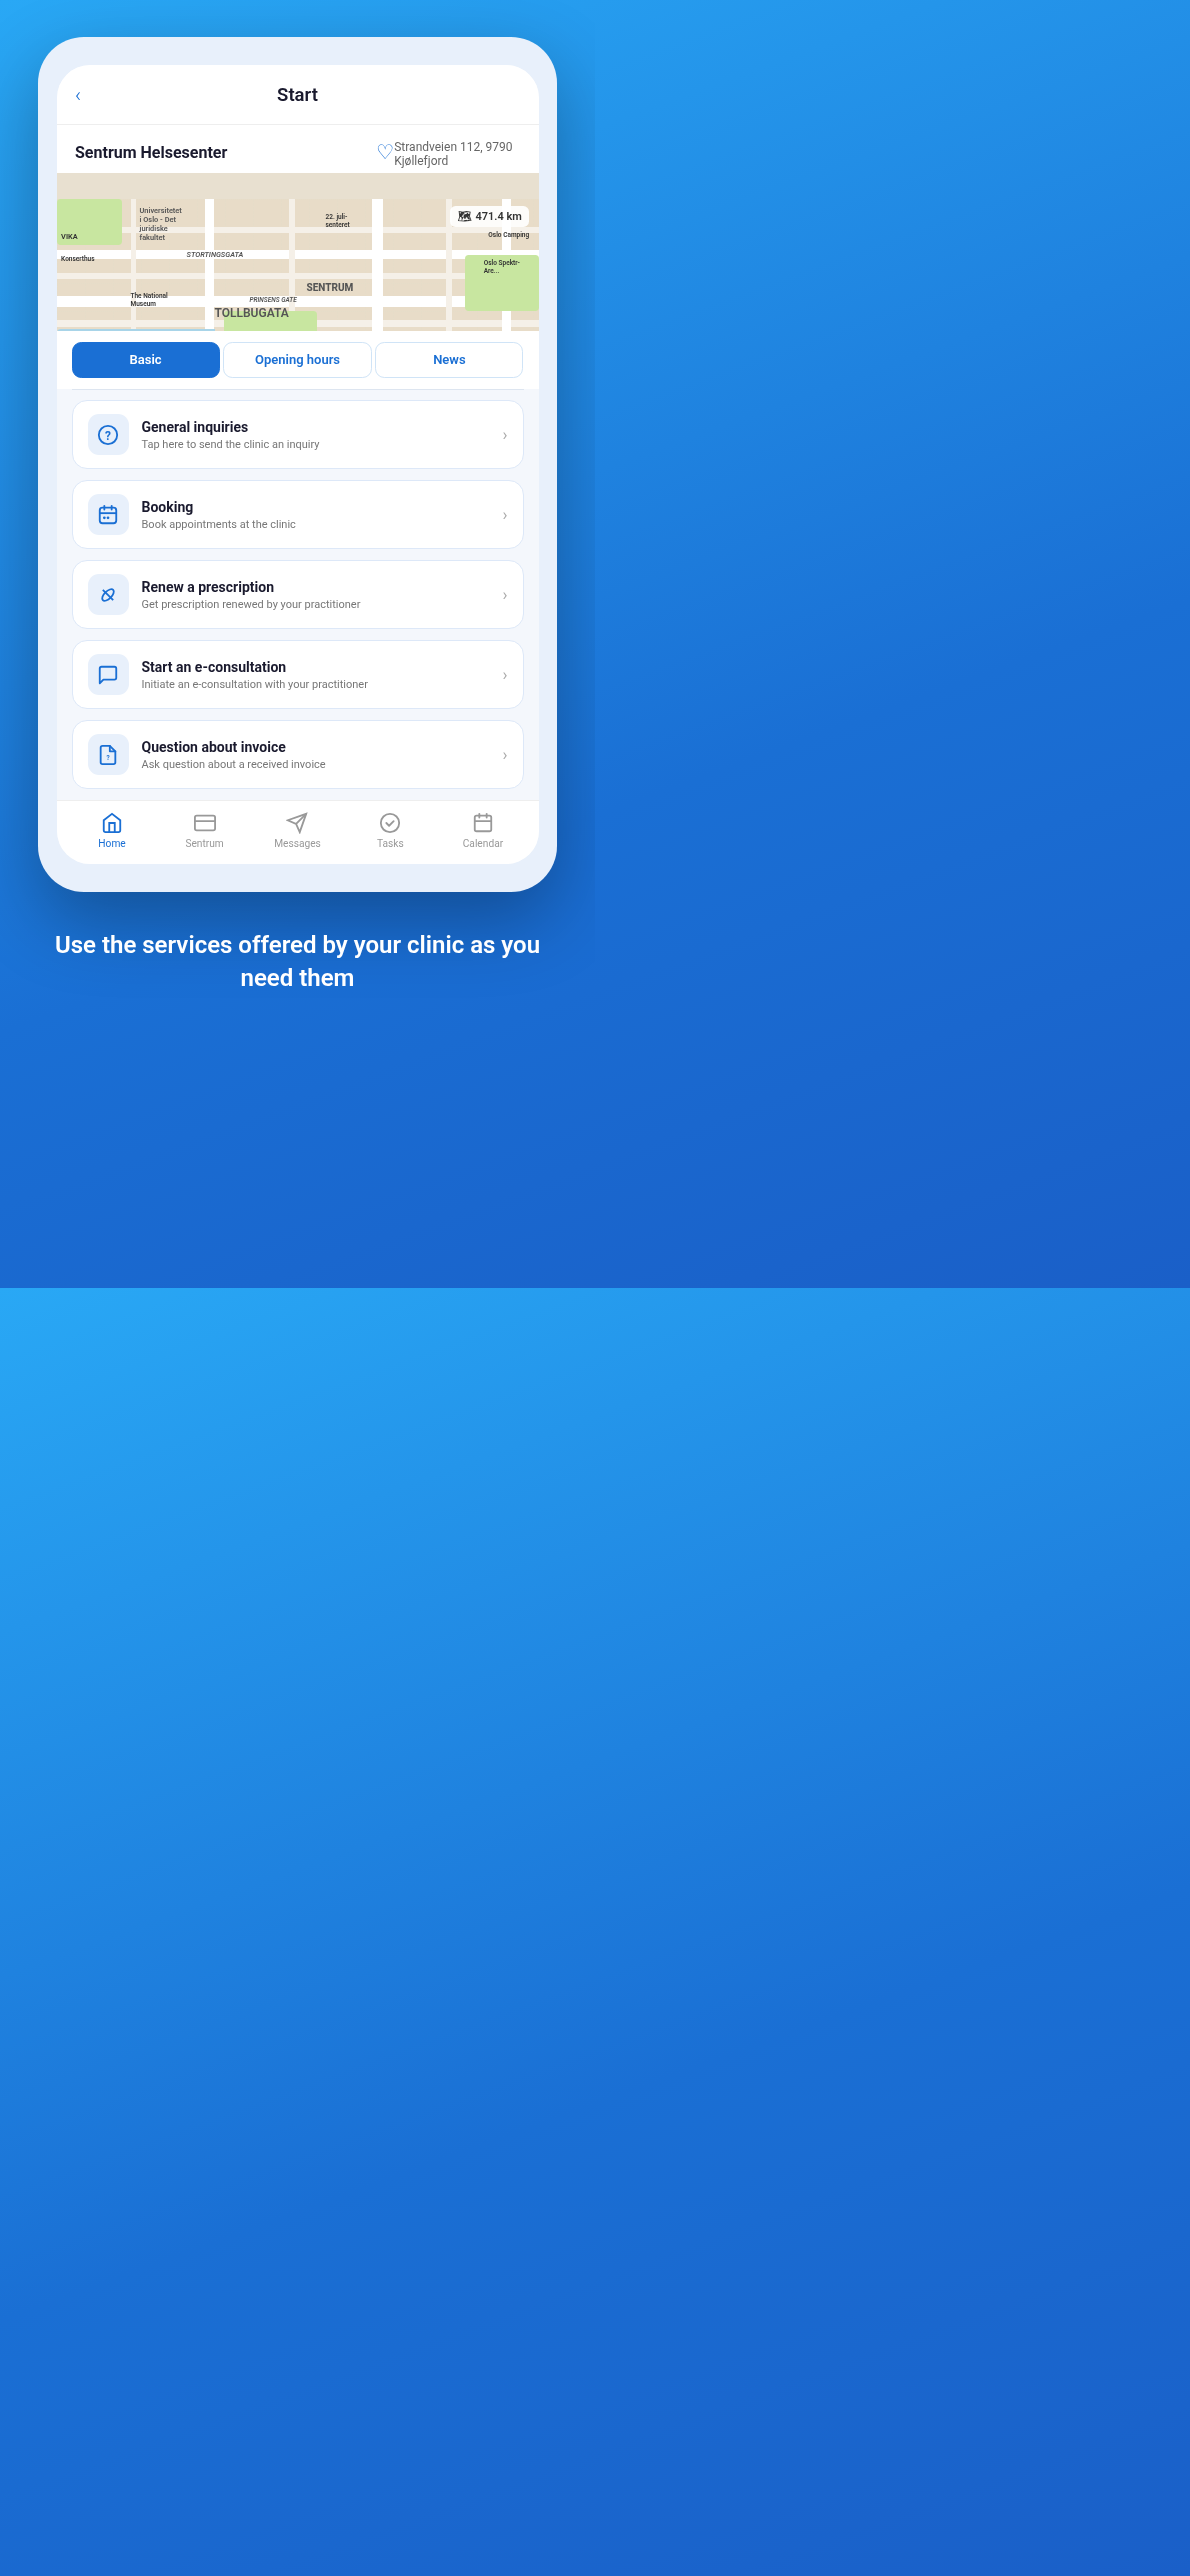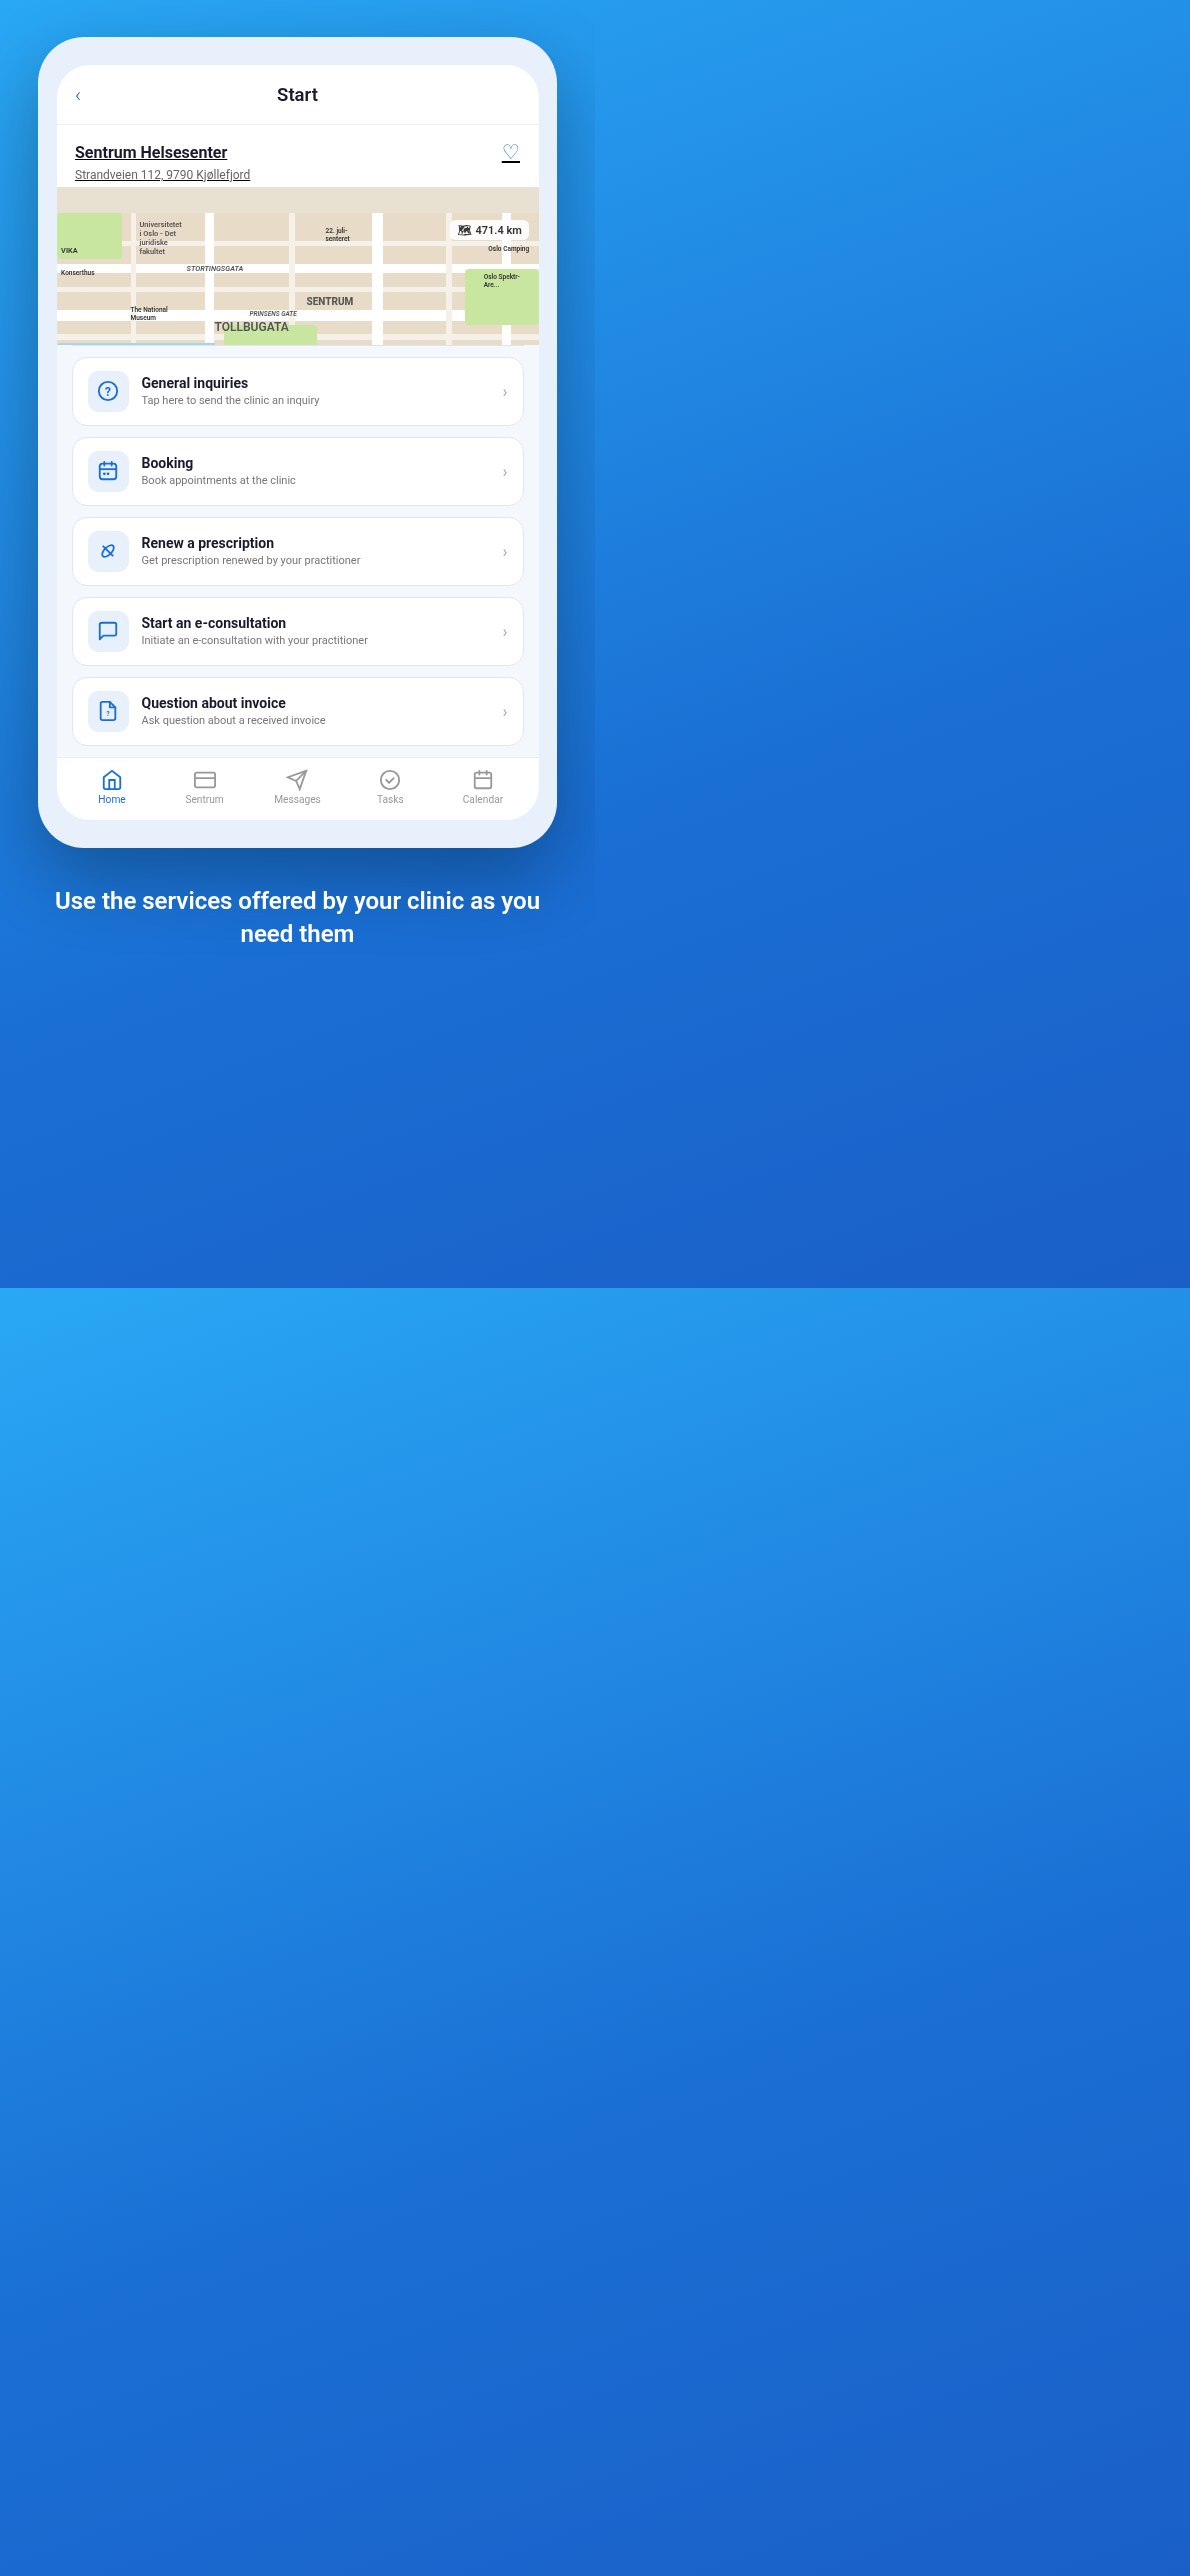--- a/index.html
+++ b/index.html
@@ -54,24 +54,23 @@
       font-size: 18.5px;
       font-weight: 600;
       color: #1a1a2e;
     }
 
     
     .clinic-info {
       background: #fff;
       padding: 15px 18.5px 0;
       display: flex;
-      flex-direction: column;
+      flex-direction: row;
       align-items: flex-start;
       position: relative;
-      text-decoration: underline;
     }
 
     .clinic-name-row {
       display: flex;
       align-items: center;
       justify-content: space-between;
       width: 100%;
       margin-bottom: 3.7px;
     }
 
@@ -349,20 +348,25 @@
         <div class="map-label" style="top:107px; left:158px; font-size:12px; color:#555; ">TOLLBUGATA</div>
         <div class="map-label" style="bottom:4.6px; left:4.6px; font-size:7.4px;">YGGE</div>
 
         <div class="map-distance">
           <span>🗺</span>
           <span>471.4 km</span>
         </div>
       </div>
     </div>
 
+    <div class="tabs">
+      <div class="tab active">Basic</div>
+      <div class="tab inactive">Opening hours</div>
+      <div class="tab inactive">News</div>
+    </div>
 
     <div class="divider"></div>
 
     <div class="services-list">
 
       <div class="service-item">
         <div class="service-icon-wrap">
           <svg viewBox="0 0 24 24" fill="none">
             <circle cx="12" cy="12" r="10" stroke="#1a6fd4" stroke-width="2"></circle>
             <text x="12" y="17" text-anchor="middle" font-size="13" font-weight="700" fill="#1a6fd4">?</text>

